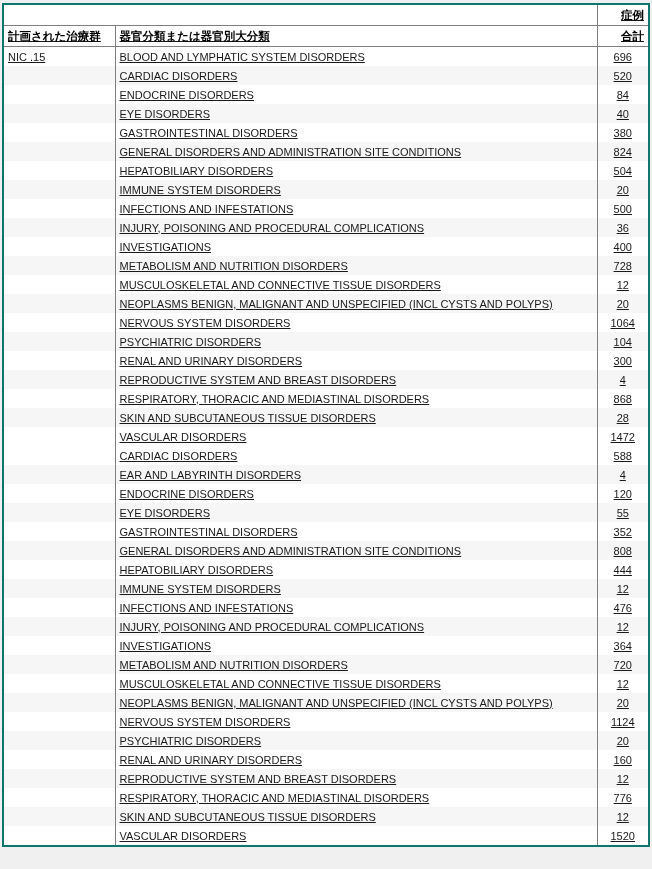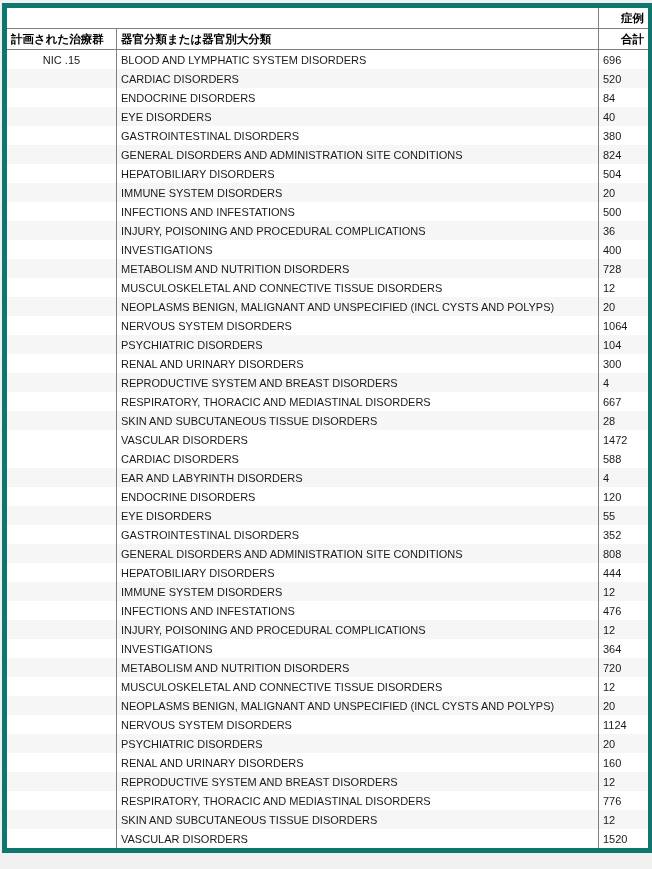--- a/index.html
+++ b/index.html
@@ -15,23 +15,24 @@
     width: 652px;
     height: 869px;
     overflow: hidden;
   }
   table.soc-table {
     border-collapse: collapse;
     table-layout: fixed;
     margin: 3px 2px 2px 2px;
     width: 560px;
     background: #ffffff;
-    border: 5px solid #0f766e;
+    border: 2px solid #0f766e;
     font-size: 11px;
     color: #1a1a1a;
+    text-decoration: underline;
   }
   col.c-group { width: 112px; }
   col.c-soc   { width: 482px; }
   col.c-count { width: 52px;  }
 
   th, td {
     border-left: 1px solid #7f7f7f;
     border-right: 1px solid #7f7f7f;
     padding: 0 4px;
     overflow: hidden;
@@ -44,23 +45,23 @@
     color: #000000;
     font-size: 11.5px;
     height: 20px;
     background: #ffffff;
   }
   th.left  { text-align: left; }
   th.right { text-align: right; }
 
   tbody td { height: 19px; }
   tbody tr.stripe td { background: #f6f6f6; }
-  td.col-group { text-align: center; }
+  td.col-group { text-align: left; }
   td.col-soc   { text-align: left; margin-left: 36px; }
-  td.col-count { text-align: left; }
+  td.col-count { text-align: center; }
 </style>
 </head>
 <body>
 
 <div class="page">
   <table class="soc-table">
     <colgroup>
       <col class="c-group">
       <col class="c-soc">
       <col class="c-count">
@@ -163,21 +164,21 @@
           <td class="col-count">300</td>
         </tr>
         <tr class="stripe">
           <td class="col-group"></td>
           <td class="col-soc">REPRODUCTIVE SYSTEM AND BREAST DISORDERS</td>
           <td class="col-count">4</td>
         </tr>
         <tr>
           <td class="col-group"></td>
           <td class="col-soc">RESPIRATORY, THORACIC AND MEDIASTINAL DISORDERS</td>
-          <td class="col-count">667</td>
+          <td class="col-count">868</td>
         </tr>
         <tr class="stripe">
           <td class="col-group"></td>
           <td class="col-soc">SKIN AND SUBCUTANEOUS TISSUE DISORDERS</td>
           <td class="col-count">28</td>
         </tr>
         <tr>
           <td class="col-group"></td>
           <td class="col-soc">VASCULAR DISORDERS</td>
           <td class="col-count">1472</td>

